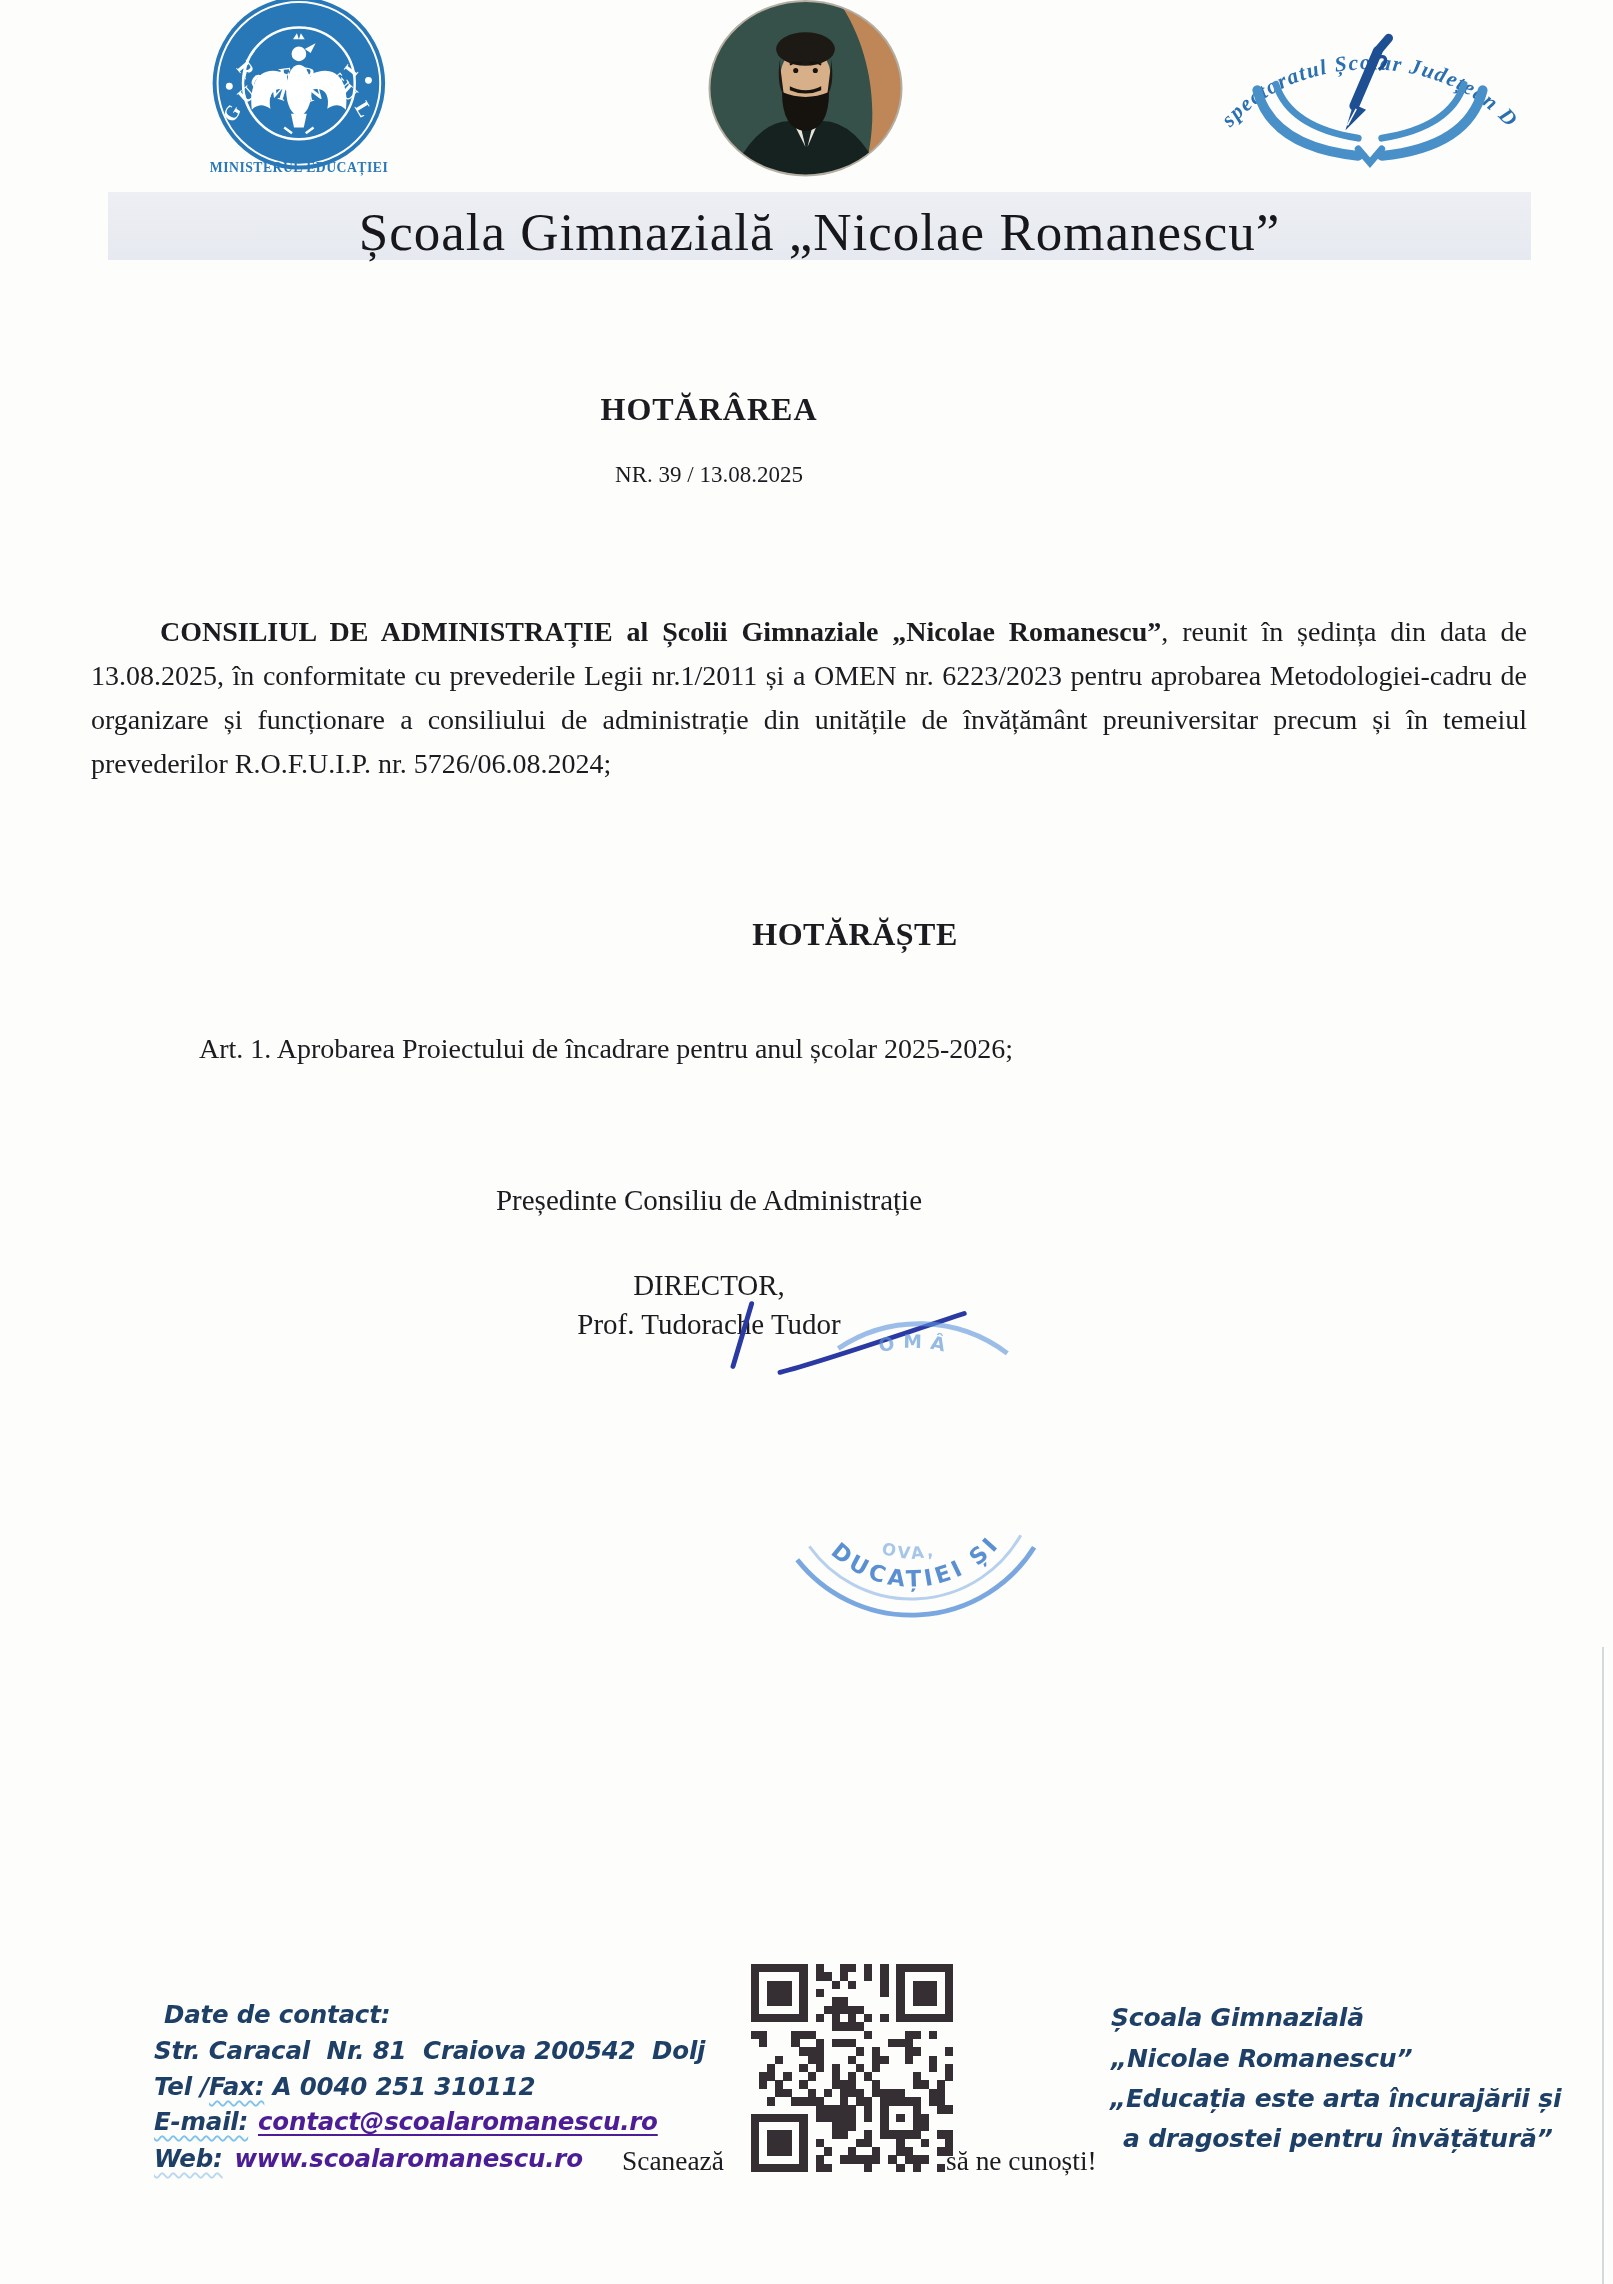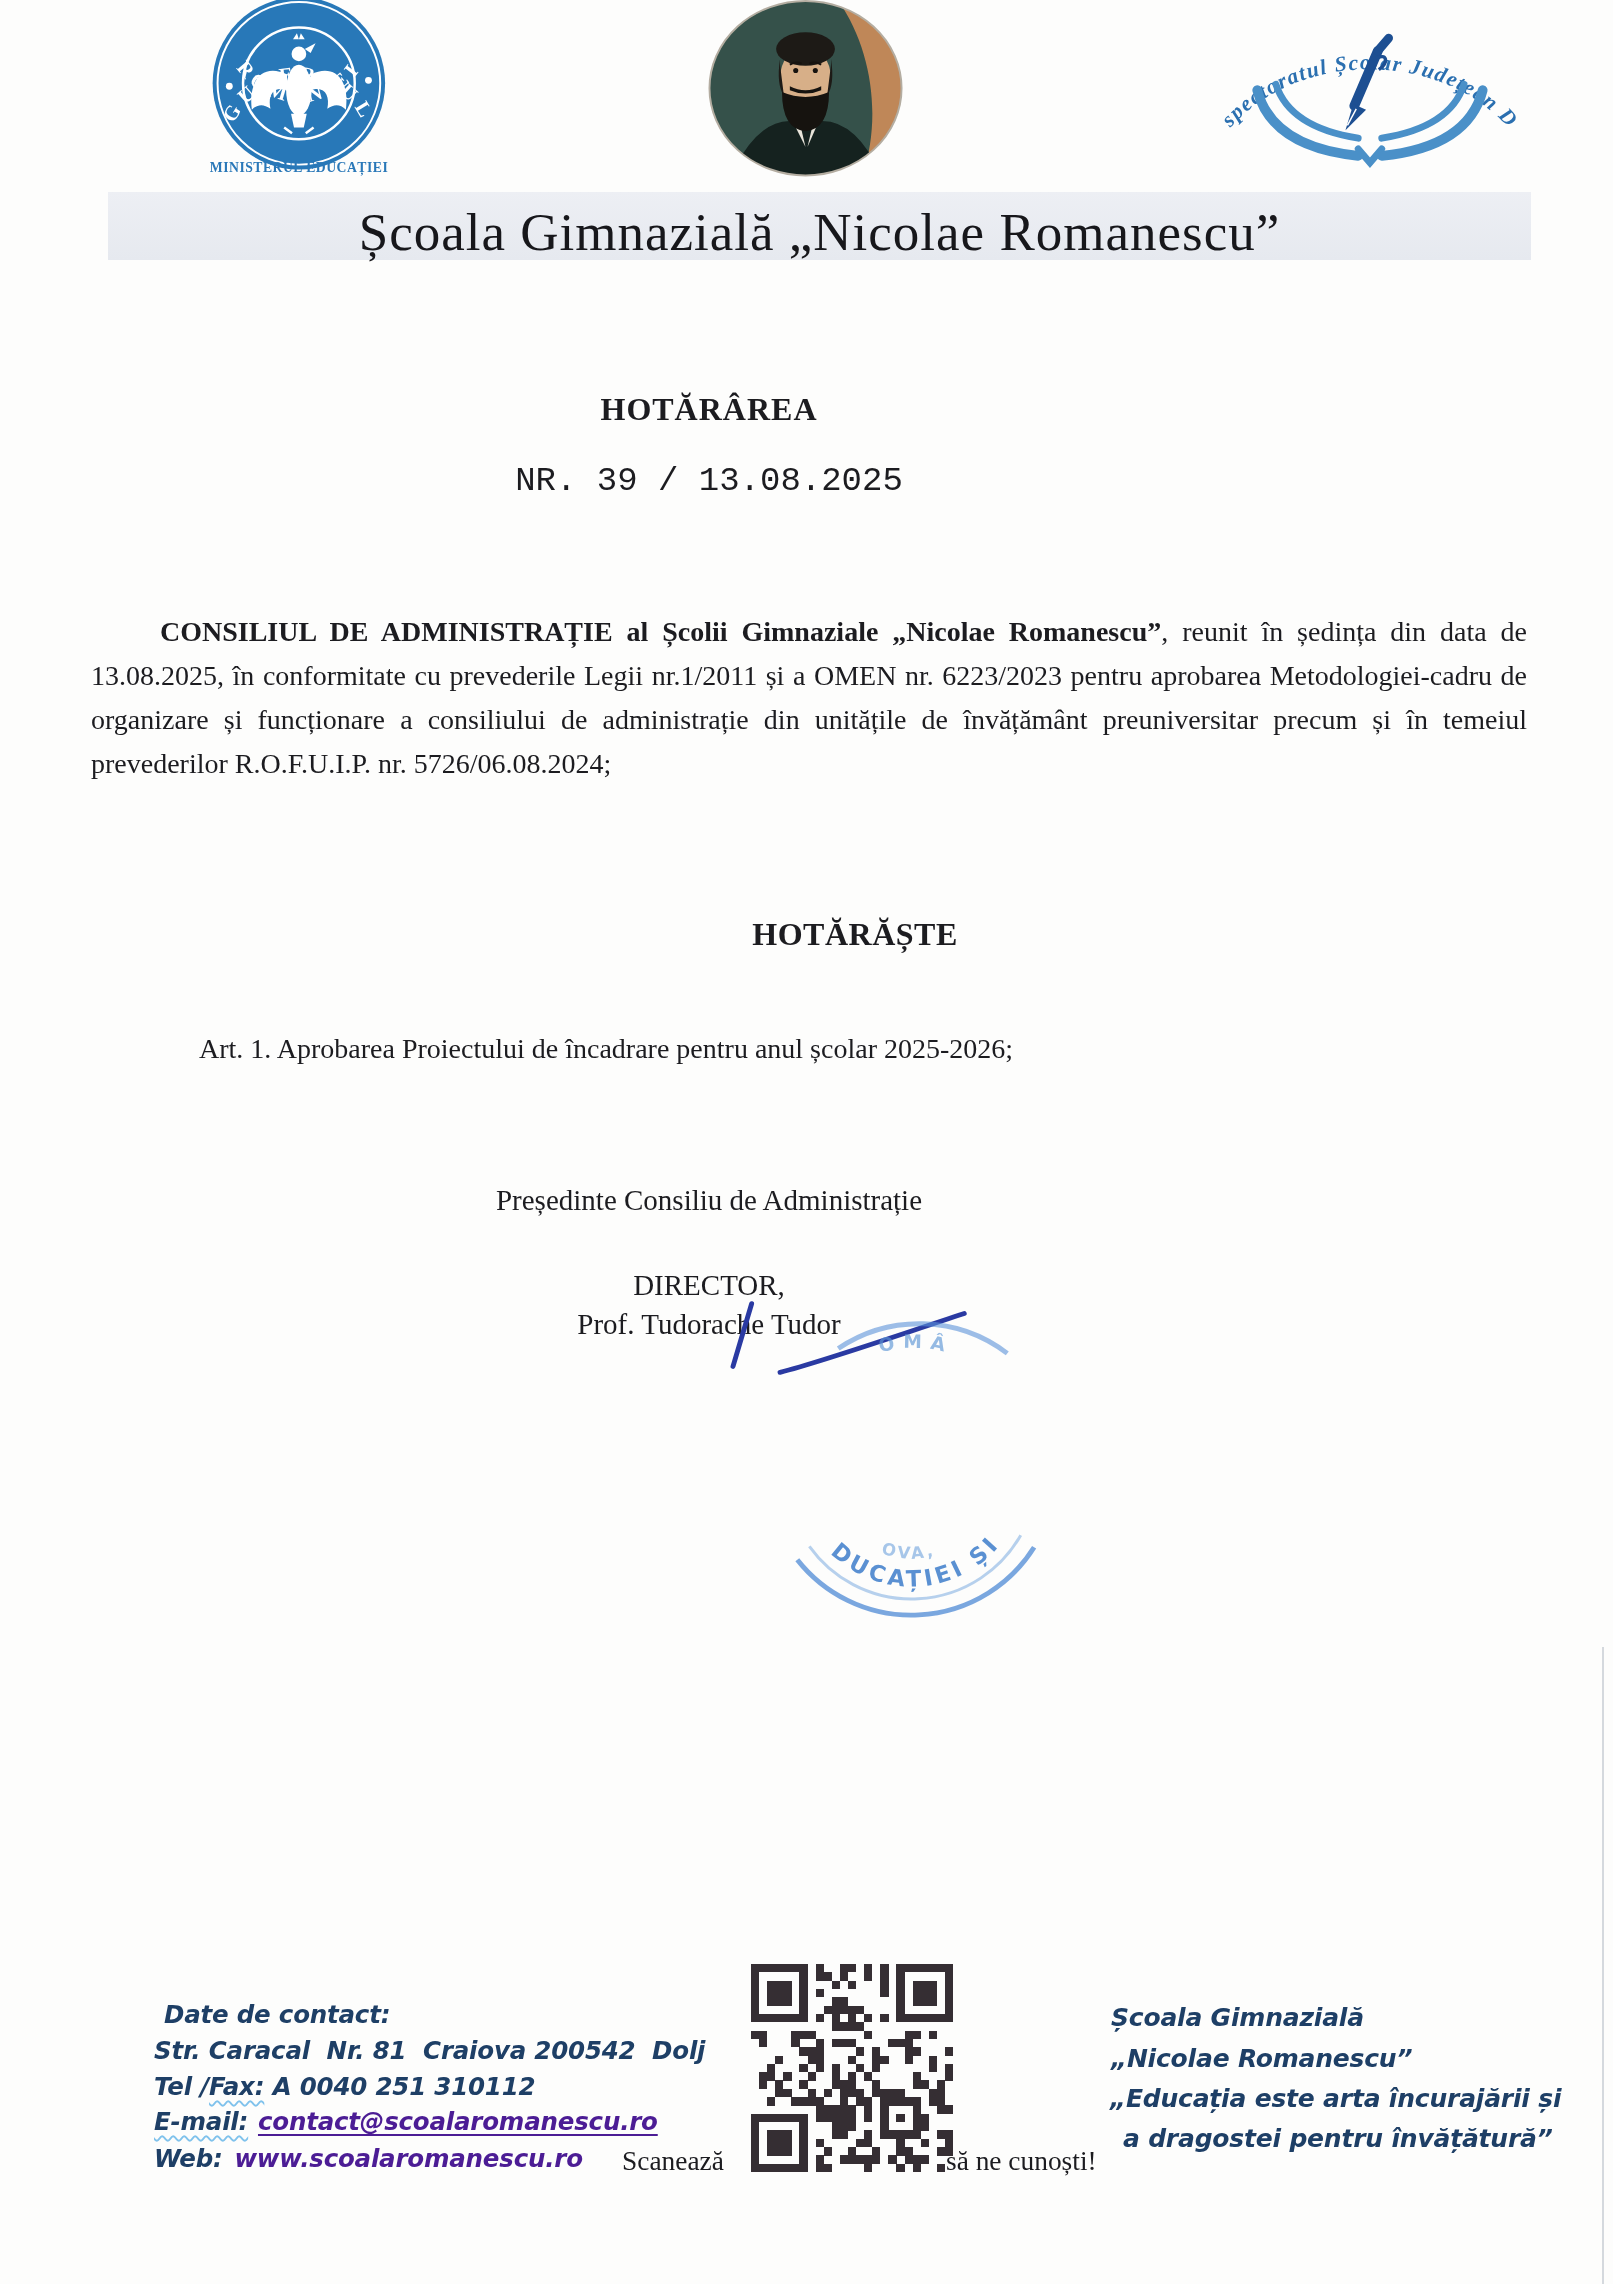--- a/index.html
+++ b/index.html
@@ -8,34 +8,34 @@
   .abs{position:absolute;}
   
   .banner{left:108px;top:192px;width:1423px;height:68px;
           background:linear-gradient(#edeff4,#e6e9ef);
           text-align:center;line-height:81px;font-size:53px;color:#17171b;letter-spacing:1px;}
   .ministry-caption{left:201px;top:160px;width:196px;text-align:center;
           font-size:13.7px;font-weight:bold;color:#2a78b8;letter-spacing:0.5px;}
   
   .center-line{left:0;width:1418px;text-align:center;}
   .title-line{top:391px;font-size:32px;font-weight:bold;letter-spacing:1px;}
-  .number-line{top:462px;font-size:34px;font-family:Liberation Mono, monospace;}
+  .number-line{top:462px;font-size:23px;}
   .preamble{left:91px;top:610px;width:1436px;font-size:28px;line-height:44px;
             text-align:justify;text-indent:69px;}
   .verb-line{left:855px;top:916px;transform:translateX(-50%);font-size:32px;font-weight:bold;letter-spacing:0.5px;}
   .article-line{left:199px;top:1033px;font-size:28px;}
   .president-line{top:1184px;font-size:29px;}
   .director-line{top:1269px;font-size:29px;}
   .name-line{top:1308px;font-size:29px;}
   
   .f-line{font-family:"DejaVu Sans",sans-serif;font-style:italic;font-weight:bold;
           font-size:24.5px;color:#1e3f66;white-space:pre-wrap;letter-spacing:-0.2px;}
   .wavy{text-decoration:underline;text-decoration-style:wavy;
         text-decoration-color:#7fc2ec;text-decoration-thickness:2px;text-underline-offset:4.9px;}
-  .wavy-light{text-decoration-style:wavy;
+  .wavy-light{text-decoration:underline;text-decoration-style:wavy;
         text-decoration-color:#b9d7ee;text-decoration-thickness:2px;text-underline-offset:4.9px;}
   .link{color:#4c1d95;}
   .email-link{text-decoration:underline;text-underline-offset:3.9px;margin-left:9.8px;}
   .web-link{text-decoration:none;margin-left:11.8px;}
   .qr-caption{font-size:27.4px;color:#1c1c20;}
   .motto{font-size:25px;line-height:24.5px;}
   .edge-line{left:1602px;top:1647px;width:2px;height:638px;background:#d5d9de;}
   .overlay{left:0;top:0;pointer-events:none;}
 </style>
 </head>

